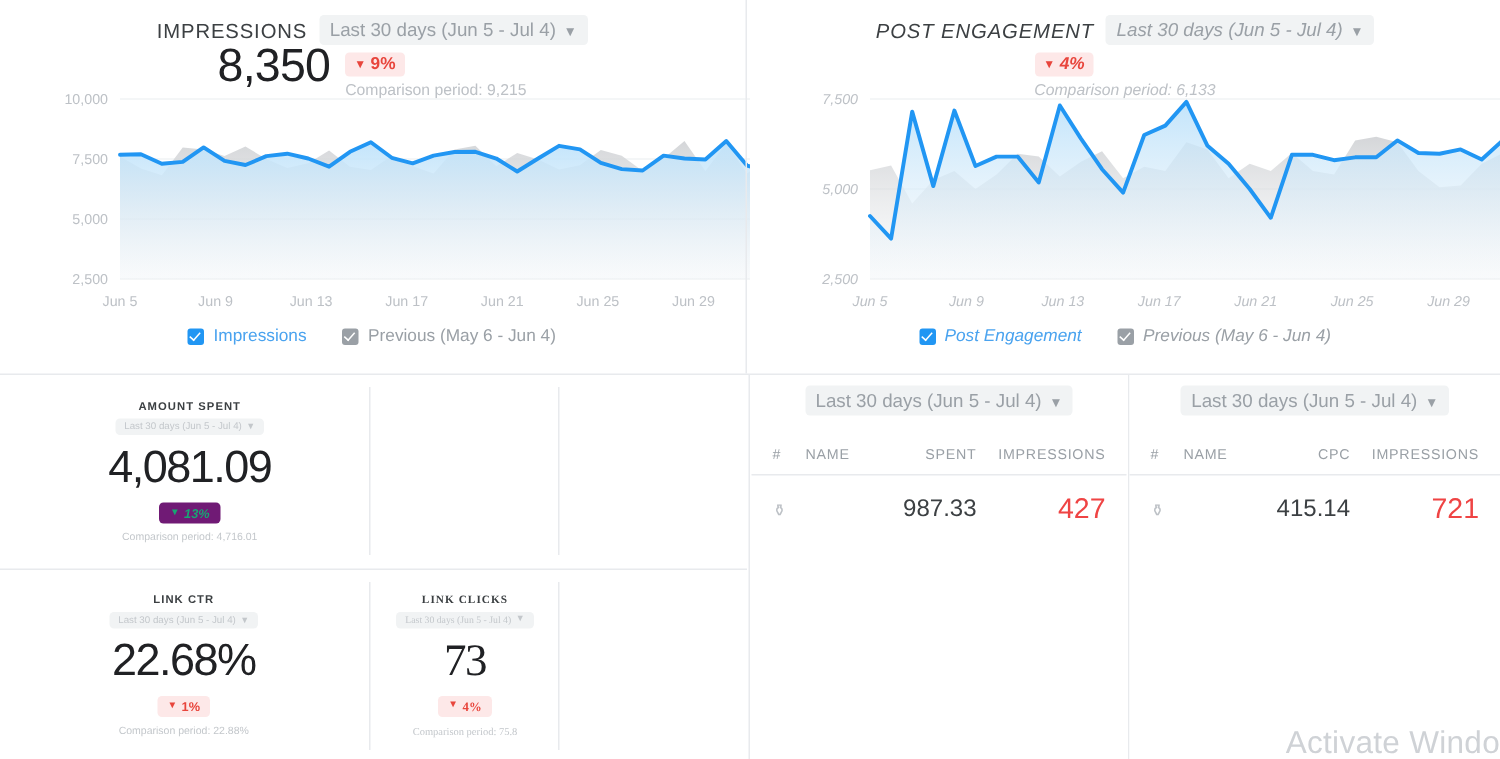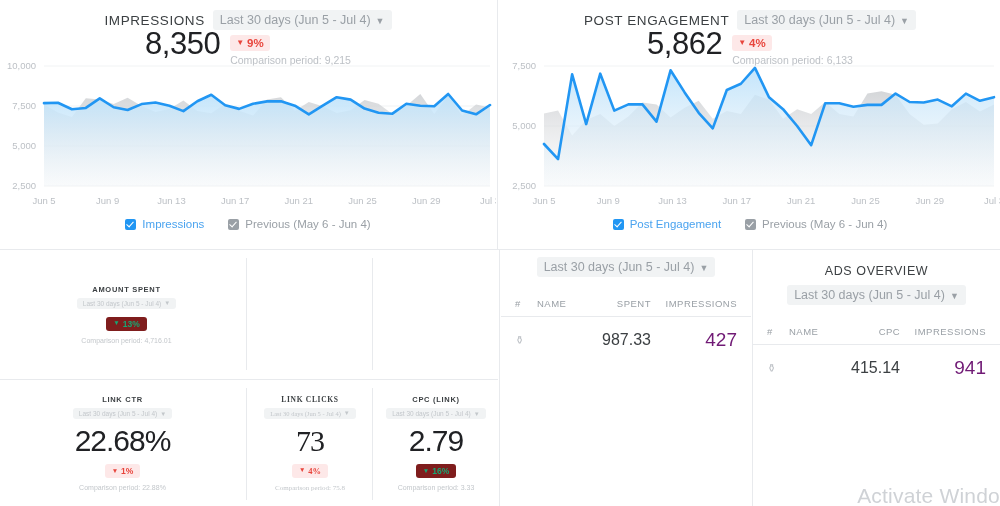--- a/index.html
+++ b/index.html
@@ -33,21 +33,21 @@
   .delta-col{display:flex;flex-direction:column;gap:3px;padding-top:7px;}
   .badge{
     display:inline-flex;align-items:center;gap:3px;
     font-size:11.5px;font-weight:700;border-radius:3px;padding:2px 6px;width:max-content;
   }
   .badge .tri{font-size:8px;line-height:1;}
   .badge.down{background:#fde8e8;color:#e8453c;}
   .cmp{font-size:10.5px;color:#bdc1c6;white-space:nowrap;}
 
   
-  .chart-wrap{position:absolute;left:0;right:0;}
+  .chart-wrap{position:absolute;left:0;right:0;padding-left:36px;}
   .chart-svg{display:block;}
   .ytick{font-size:9.5px;fill:#bdc1c6;font-family:"Liberation Sans", sans-serif;}
   .xtick{font-size:9.5px;fill:#bdc1c6;font-family:"Liberation Sans", sans-serif;}
   .gridline{stroke:#f1f3f4;stroke-width:1;}
 
   
   .legend{display:flex;align-items:center;justify-content:center;gap:24px;}
   .leg-item{display:flex;align-items:center;gap:6px;font-size:11.5px;cursor:pointer;}
   .cbox{width:11px;height:11px;border-radius:2px;position:relative;flex:0 0 auto;}
   .cbox::after{
@@ -68,42 +68,42 @@
   .kpi-title{font-size:7.5px;letter-spacing:.7px;font-weight:700;color:#3c4043;text-transform:uppercase;}
   .kpi-chip{
     margin-top:4px;background:#f1f3f4;color:#c3c7cb;border-radius:3px;
     font-size:6.5px;padding:2px 6px;white-space:nowrap;display:inline-flex;align-items:center;gap:3px;
   }
   .kpi-chip .cv{font-size:6px;}
   .kpi-value{font-size:30px;font-weight:400;color:#202124;letter-spacing:-1px;margin-top:7px;line-height:1;}
   .kpi-badge{margin-top:8px;font-size:8.5px;font-weight:700;border-radius:3px;padding:2px 7px;display:inline-flex;align-items:center;gap:3px;}
   .kpi-badge .tri{font-size:6.5px;line-height:1;}
   .kpi-badge.down{background:#fde8e8;color:#e8453c;}
-  .kpi-badge.up-green,.kpi-badge.down-green{background:#7f1d1d;color:#17a673;}
+  .kpi-badge.up-green,.kpi-badge.down-green{background:#701a75;color:#17a673;font-style:italic;}
   .kpi-cmp{margin-top:6px;font-size:7px;color:#c3c7cb;white-space:nowrap;}
 
   
   .tbl-panel{position:absolute;box-sizing:border-box;background:#fff;}
   .tbl-title{text-align:center;font-size:12.5px;letter-spacing:.6px;color:#3c4043;margin-top:14px;}
   .tbl-chipwrap{display:flex;justify-content:center;margin-top:7px;}
   .tbl-head{
     display:flex;align-items:center;border-bottom:1px solid #e8eaed;
     padding:0 14px 7px 14px;margin-top:21px;
   }
   .th{font-size:9.5px;letter-spacing:.5px;color:#9aa0a6;text-transform:uppercase;}
   .th.c-idx{width:22px;text-align:left;}
   .th.c-name{flex:1;text-align:left;}
   .th.c-mid{width:82px;text-align:right;}
   .th.c-imp{width:86px;text-align:right;}
   .tbl-row{display:flex;align-items:center;padding:12px 14px 0 14px;}
   .td{font-size:10px;color:#5f6368;}
   .td.c-idx{width:22px;text-align:left;color:#bdc1c6;font-size:11px;}
   .td.c-name{flex:1;}
   .td.c-mid{width:82px;text-align:right;font-size:16px;color:#3c4043;}
-  .td.c-imp{width:86px;text-align:right;font-size:19px;color:#701a75;}
+  .td.c-imp{width:86px;text-align:right;font-size:19px;color:#ef4444;}
 
   .watermark{
     position:absolute;right:0;bottom:-2px;
     font-size:21px;color:#cfd2d6;white-space:nowrap;letter-spacing:.2px;
     font-family:"Liberation Sans", sans-serif;
   }
 </style>
 </head>
 <body>
 
@@ -168,30 +168,29 @@
         <span class="cbox blue"></span>
         <span class="leg-label blue">Impressions</span>
       </span>
       <span class="leg-item">
         <span class="cbox grey"></span>
         <span class="leg-label grey">Previous (May 6 - Jun 4)</span>
       </span>
     </div>
   </div>
 
-  <div class="panel" style="left:500px;top:0;width:500px;height:248px;">
+  <div class="panel" style="left:500px;top:0;width:500px;height:248px;font-style:italic;">
     <div class="chart-head">
       <span class="chart-title">POST ENGAGEMENT</span>
       <span class="date-chip">
         <span>Last 30 days (Jun 5 - Jul 4)</span>
         <span class="cv">▼</span>
       </span>
     </div>
     <div class="bignum-row">
-      <span class="bignum">5,862</span>
       <span class="delta-col">
         <span class="badge down">
           <span class="tri">▼</span>
           <span>4%</span>
         </span>
         <span class="cmp">Comparison period: 6,133</span>
       </span>
     </div>
 
     <div class="chart-wrap" style="top:60px;left:0;">
@@ -241,20 +240,21 @@
 
   <div class="hline" style="left:0;top:249px;width:1000px;height:1px;"></div>
   <div class="vline" style="left:497px;top:0;width:1px;height:249px;"></div>
 
   <div class="kpi" style="left:4px;top:250px;width:245px;height:128px;">
     <div class="kpi-title">AMOUNT SPENT</div>
     <div class="kpi-chip">
       <span>Last 30 days (Jun 5 - Jul 4)</span>
       <span class="cv">▼</span>
     </div>
+    <div class="kpi-value">4,081.09</div>
     <div class="kpi-badge down-green">
       <span class="tri">▼</span>
       <span>13%</span>
     </div>
     <div class="kpi-cmp">Comparison period: 4,716.01</div>
   </div>
 
 
 
   <div class="kpi" style="left:0;top:380px;width:245px;height:126px;">
@@ -278,33 +278,20 @@
       <span class="cv">▼</span>
     </div>
     <div class="kpi-value">73</div>
     <div class="kpi-badge down">
       <span class="tri">▼</span>
       <span>4%</span>
     </div>
     <div class="kpi-cmp">Comparison period: 75.8</div>
   </div>
 
-  <div class="kpi" style="left:374px;top:380px;width:124px;height:126px;">
-    <div class="kpi-title">CPC (LINK)</div>
-    <div class="kpi-chip">
-      <span>Last 30 days (Jun 5 - Jul 4)</span>
-      <span class="cv">▼</span>
-    </div>
-    <div class="kpi-value">2.79</div>
-    <div class="kpi-badge down-green">
-      <span class="tri">▼</span>
-      <span>16%</span>
-    </div>
-    <div class="kpi-cmp">Comparison period: 3.33</div>
-  </div>
 
   <div class="vline" style="left:246px;top:258px;width:1px;height:112px;"></div>
   <div class="vline" style="left:372px;top:258px;width:1px;height:112px;"></div>
   <div class="vline" style="left:246px;top:388px;width:1px;height:112px;"></div>
   <div class="vline" style="left:372px;top:388px;width:1px;height:112px;"></div>
   <div class="hline" style="left:0;top:379px;width:498px;height:1px;"></div>
   <div class="vline" style="left:499px;top:250px;width:1px;height:256px;"></div>
   <div class="vline" style="left:752px;top:250px;width:1px;height:256px;"></div>
 
   <div class="tbl-panel" style="left:501px;top:250px;width:250px;height:256px;">
@@ -322,35 +309,34 @@
     </div>
     <div class="tbl-row">
       <span class="td c-idx">⚱</span>
       <span class="td c-name"></span>
       <span class="td c-mid">987.33</span>
       <span class="td c-imp">427</span>
     </div>
   </div>
 
   <div class="tbl-panel" style="left:753px;top:250px;width:247px;height:256px;">
-    <div class="tbl-title">ADS OVERVIEW</div>
     <div class="tbl-chipwrap">
       <span class="date-chip">
         <span>Last 30 days (Jun 5 - Jul 4)</span>
         <span class="cv">▼</span>
       </span>
     </div>
     <div class="tbl-head">
       <span class="th c-idx">#</span>
       <span class="th c-name">NAME</span>
       <span class="th c-mid">CPC</span>
       <span class="th c-imp">IMPRESSIONS</span>
     </div>
     <div class="tbl-row">
       <span class="td c-idx">⚱</span>
       <span class="td c-name"></span>
       <span class="td c-mid">415.14</span>
-      <span class="td c-imp">941</span>
+      <span class="td c-imp">721</span>
     </div>
   </div>
 
   <div class="watermark">Activate Windo</div>
 </div>
 
 </body></html>

